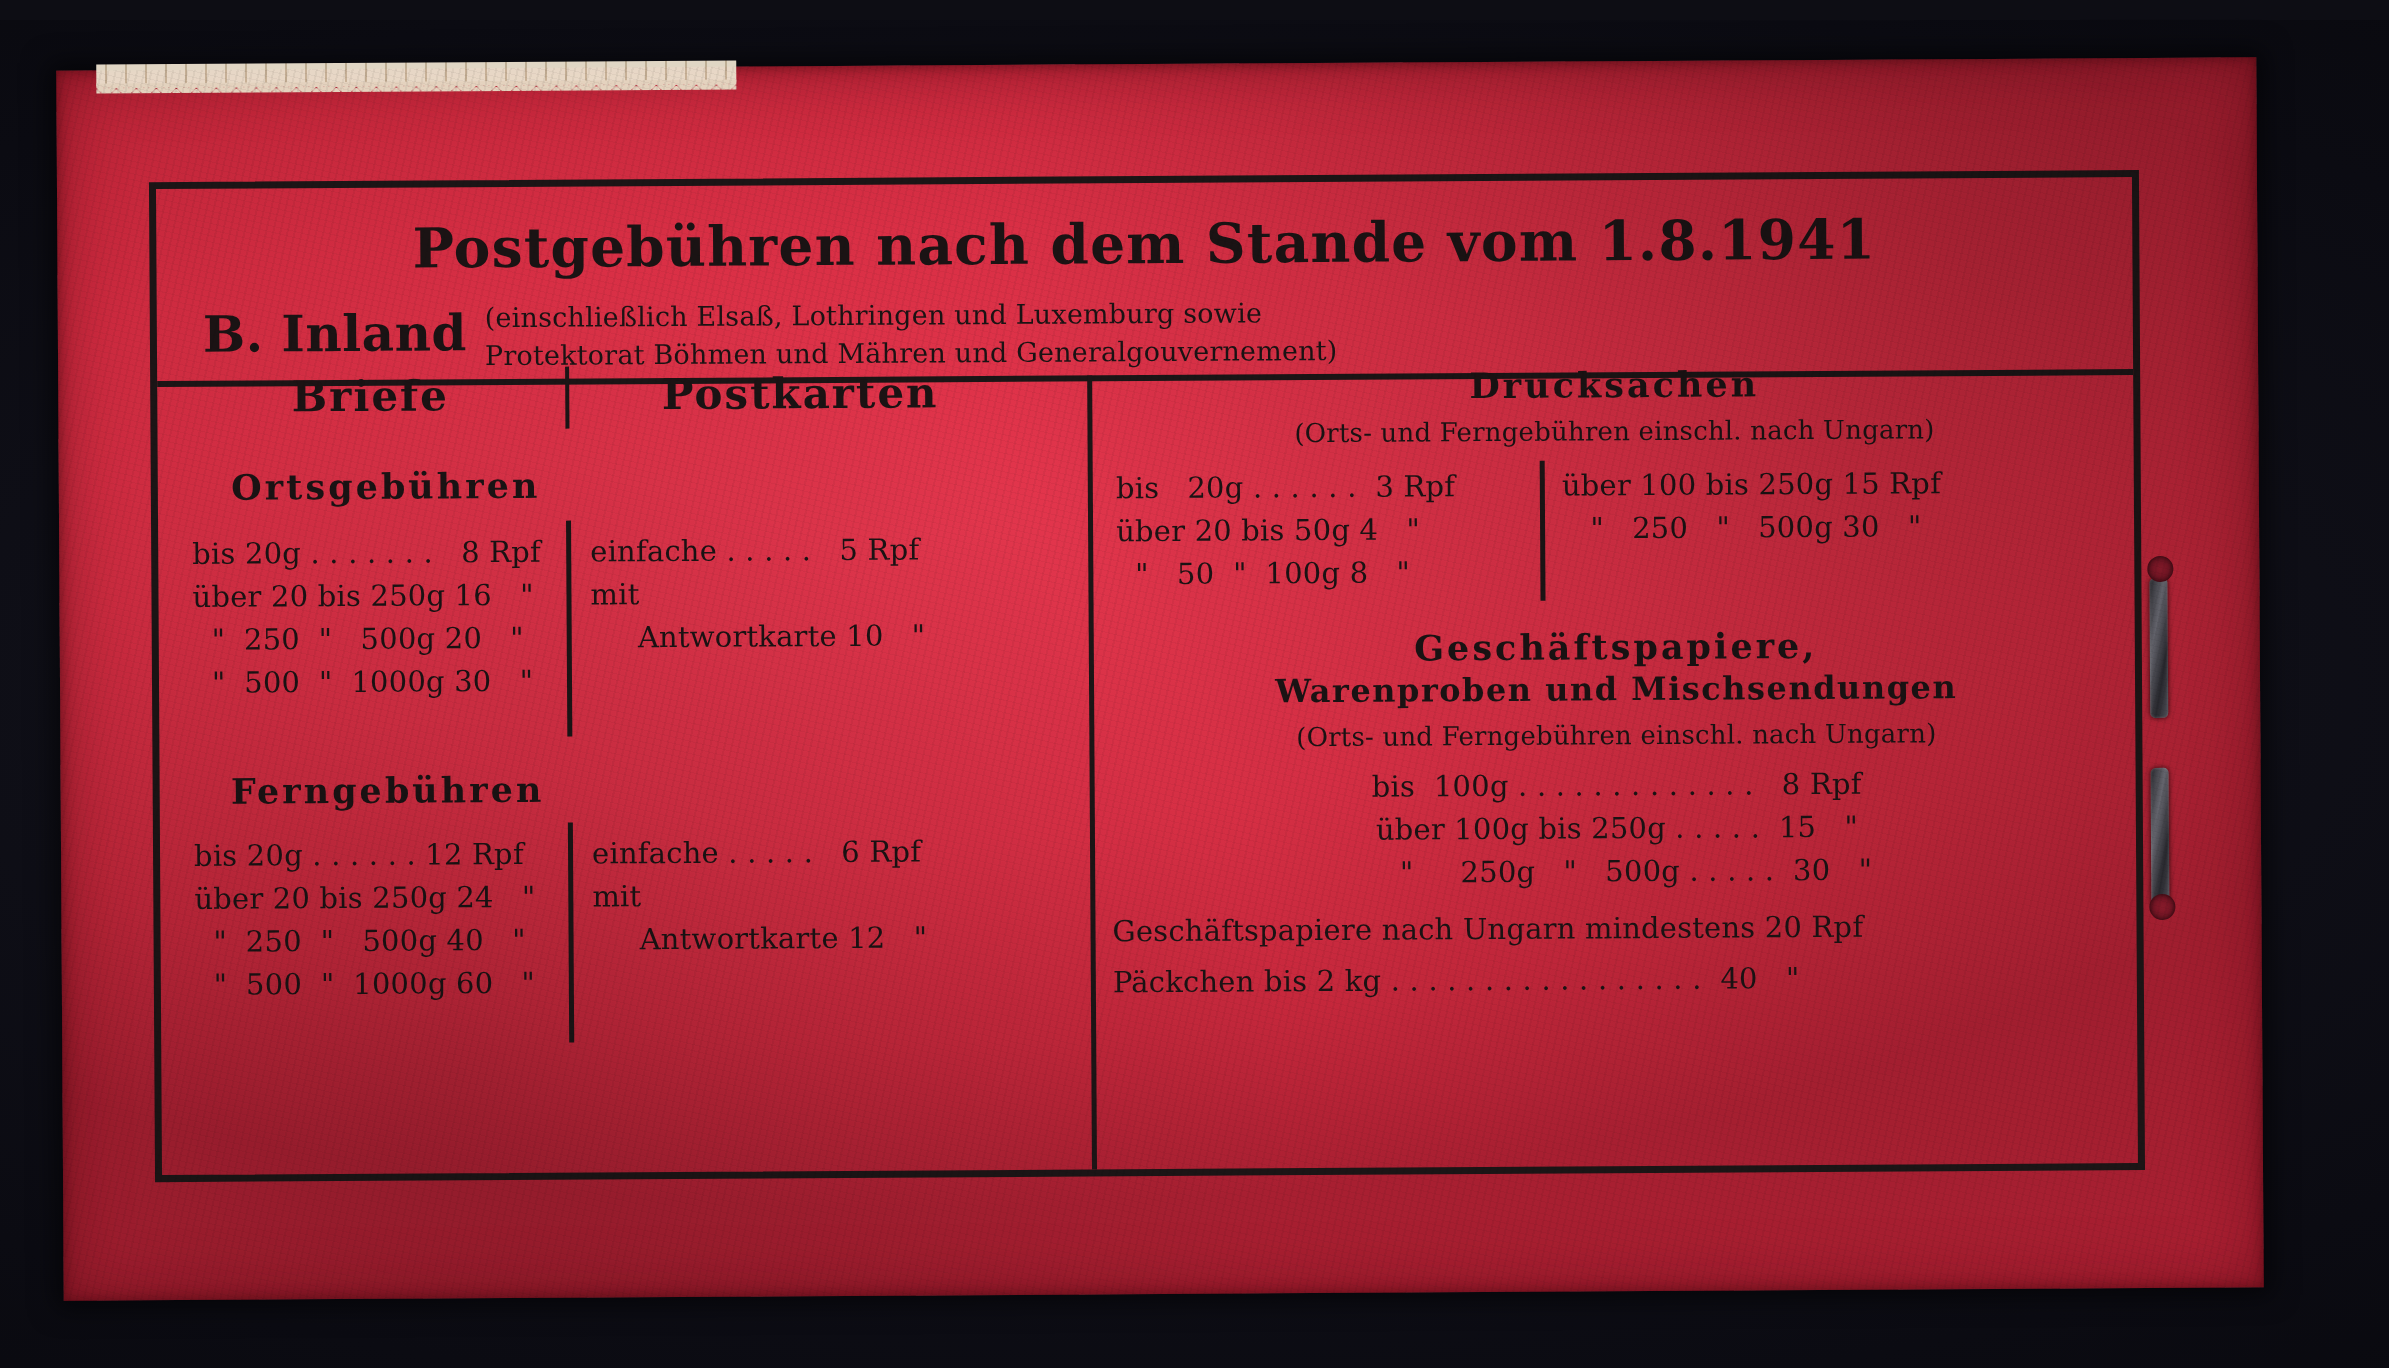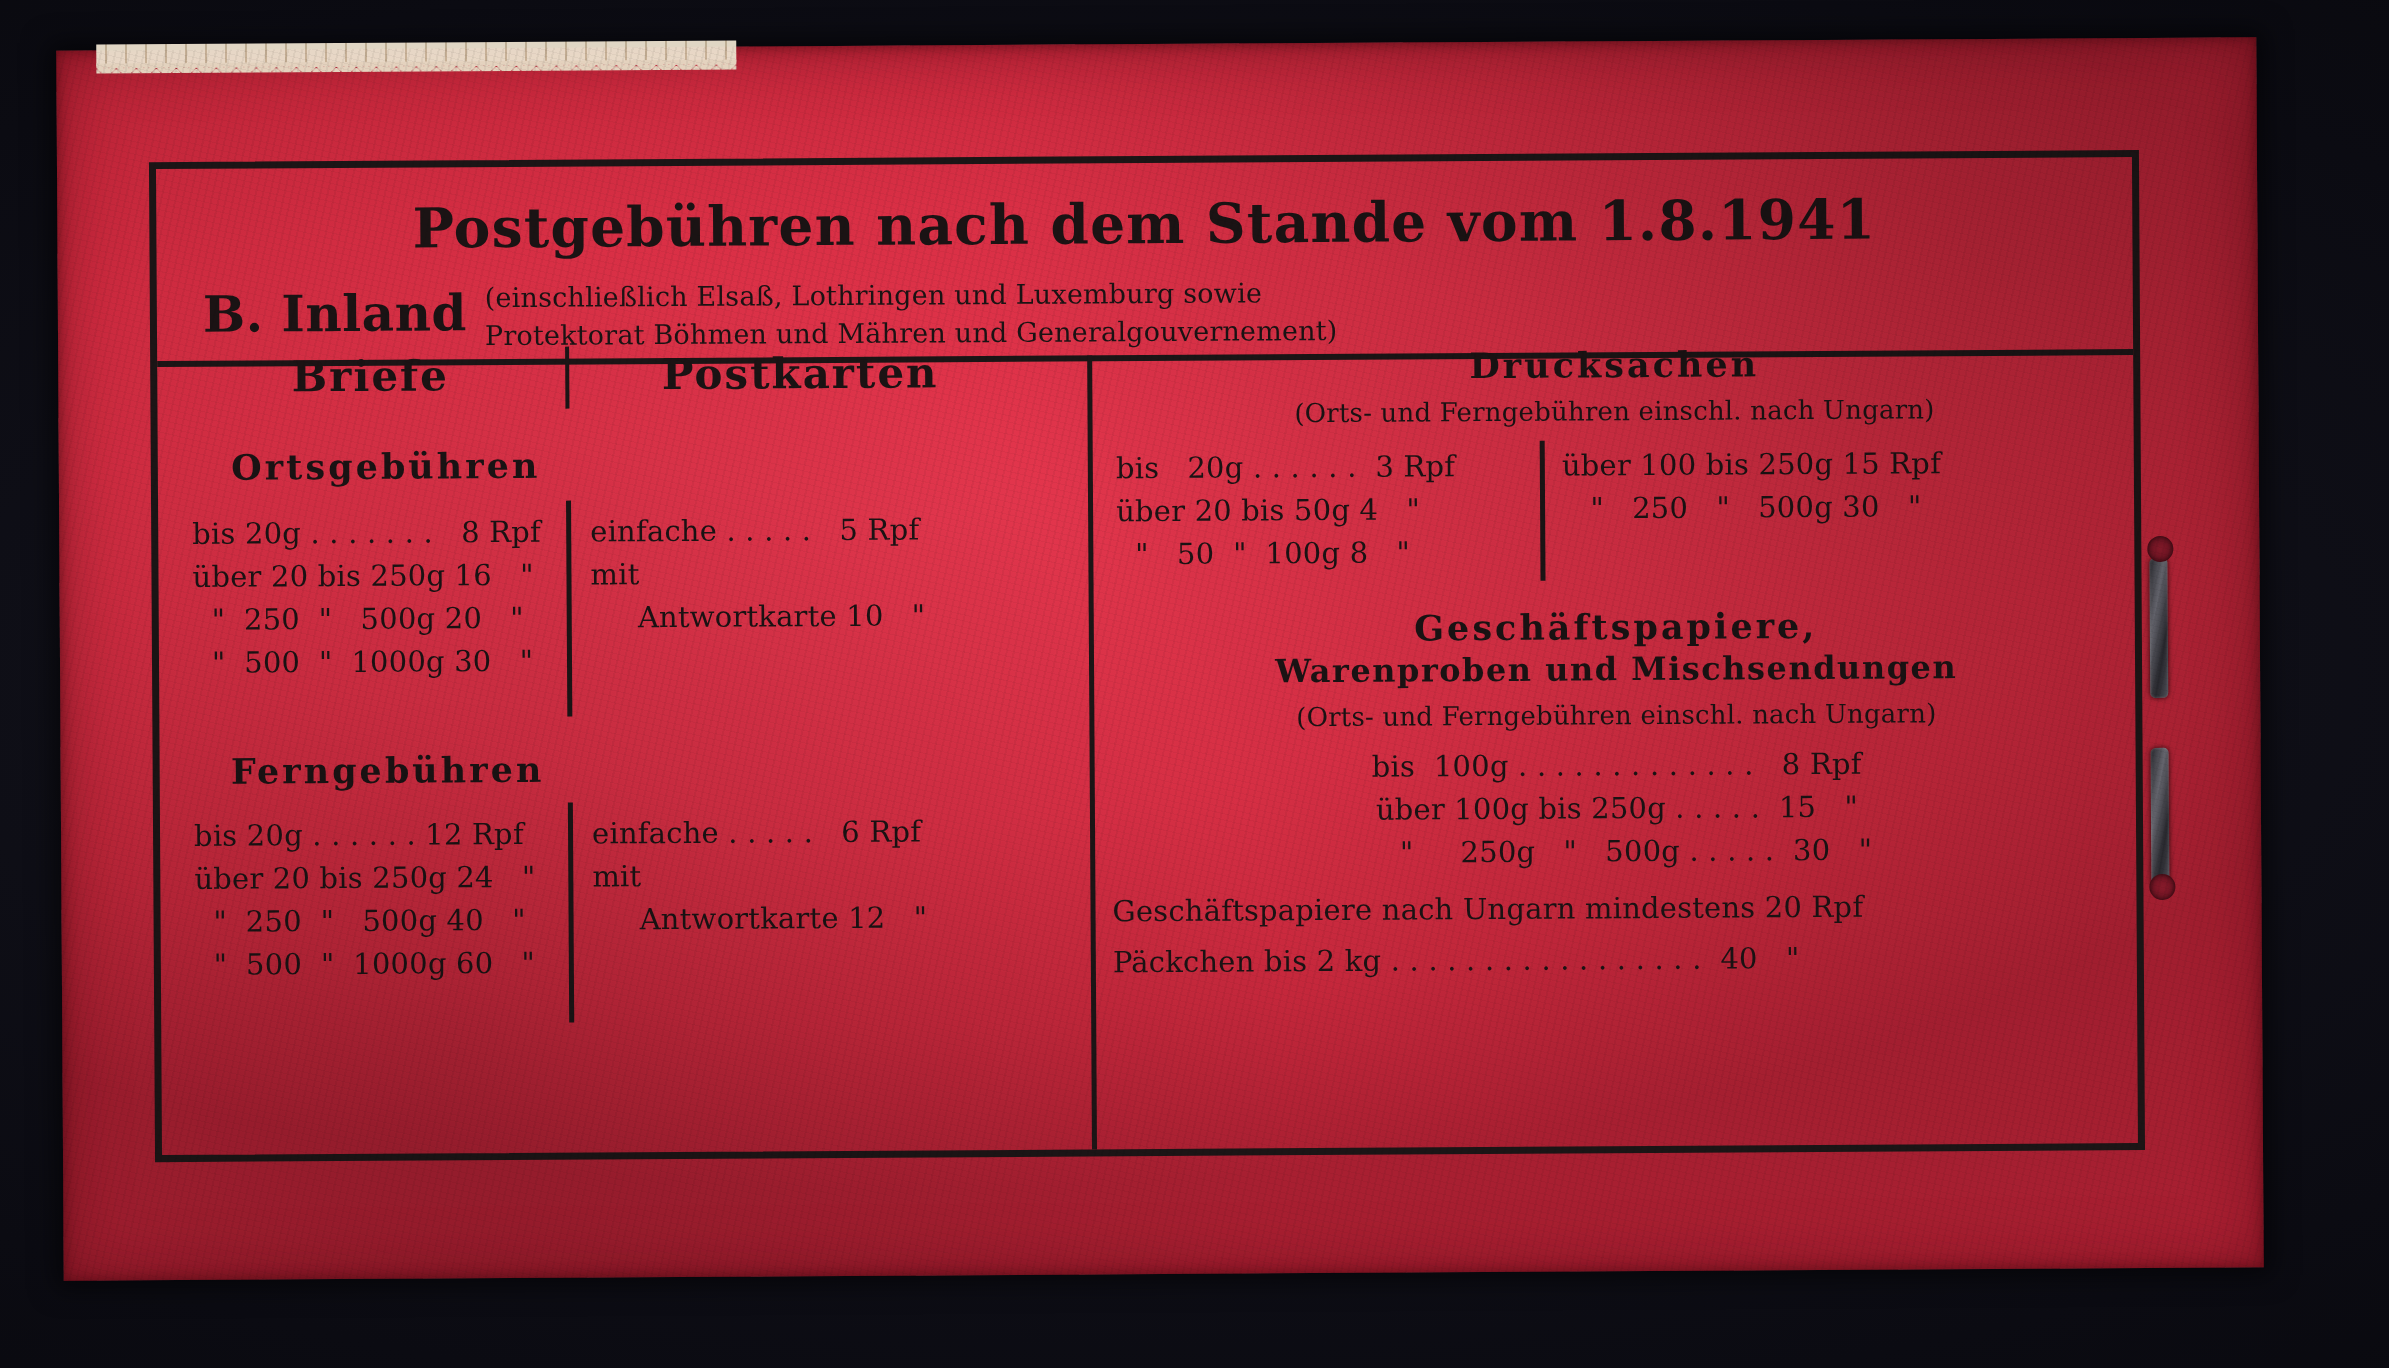--- a/index.html
+++ b/index.html
@@ -13,20 +13,21 @@
     overflow: hidden;
     font-family: "Liberation Serif", serif;
   }
 
   
   #scene {
     position: absolute;
     inset: 0;
     background:
       radial-gradient(ellipse 120% 90% at 48% 50%, #15151f 0%, #0b0b12 60%, #060609 100%);
+    margin-top: 20px;
   }
 
   
   #booklet {
     position: absolute;
     left: 60px;
     top: 44px;
     width: 2200px;
     height: 1230px;
     background:

